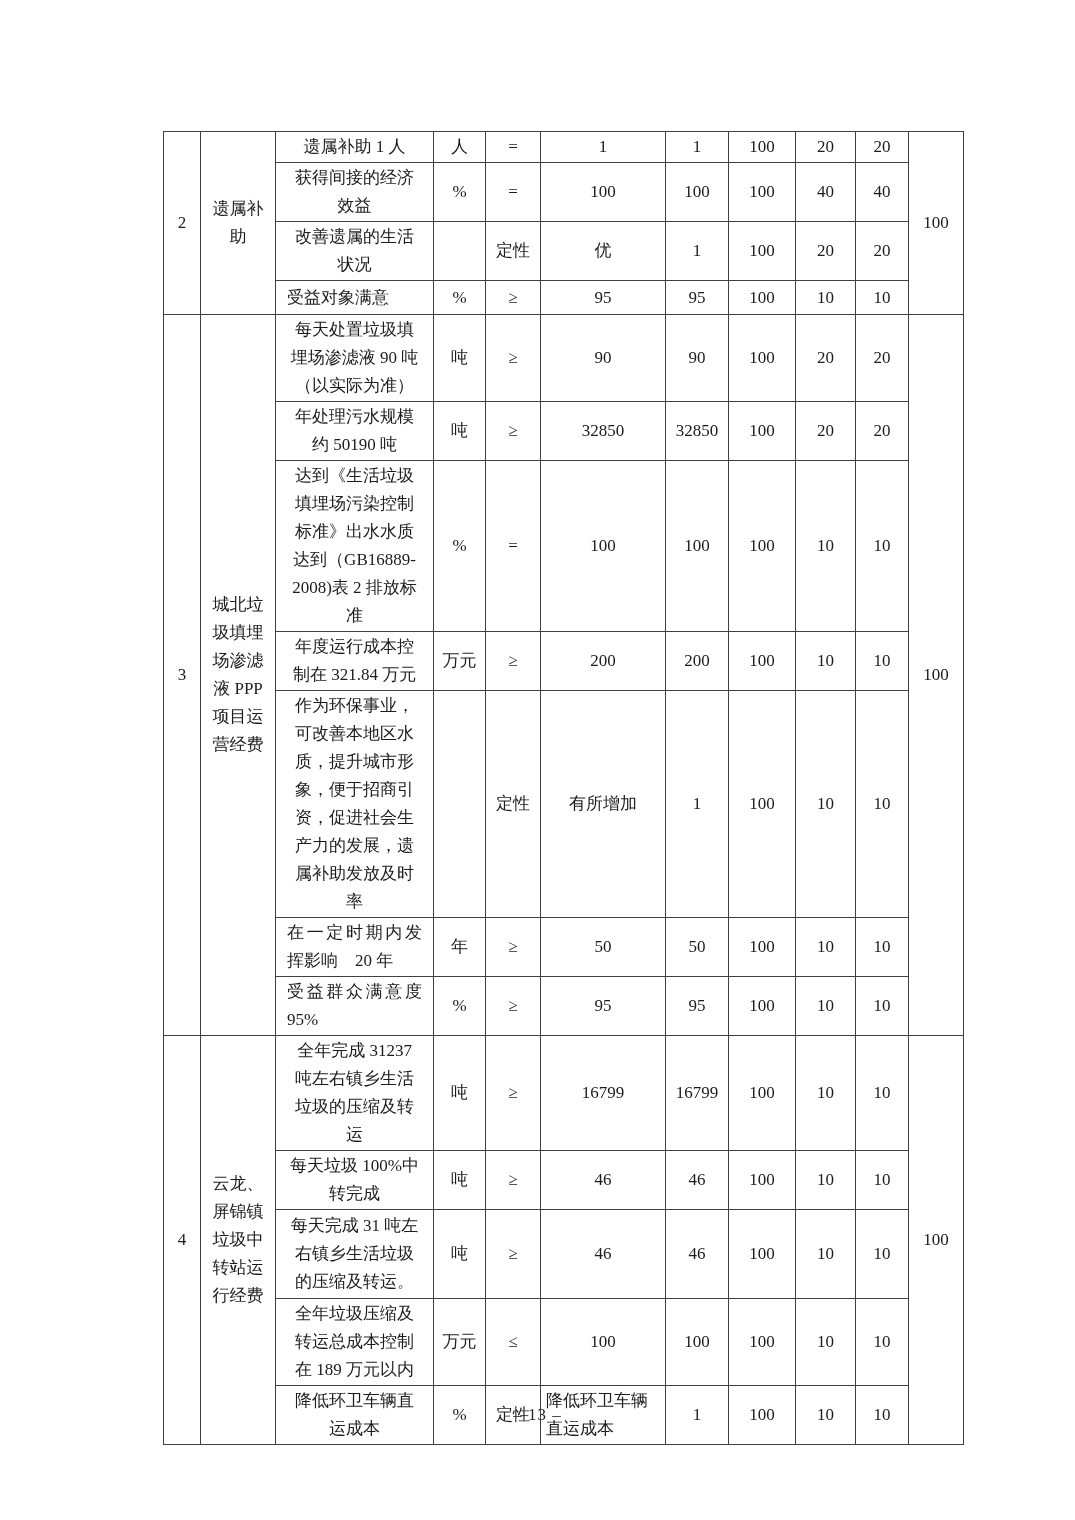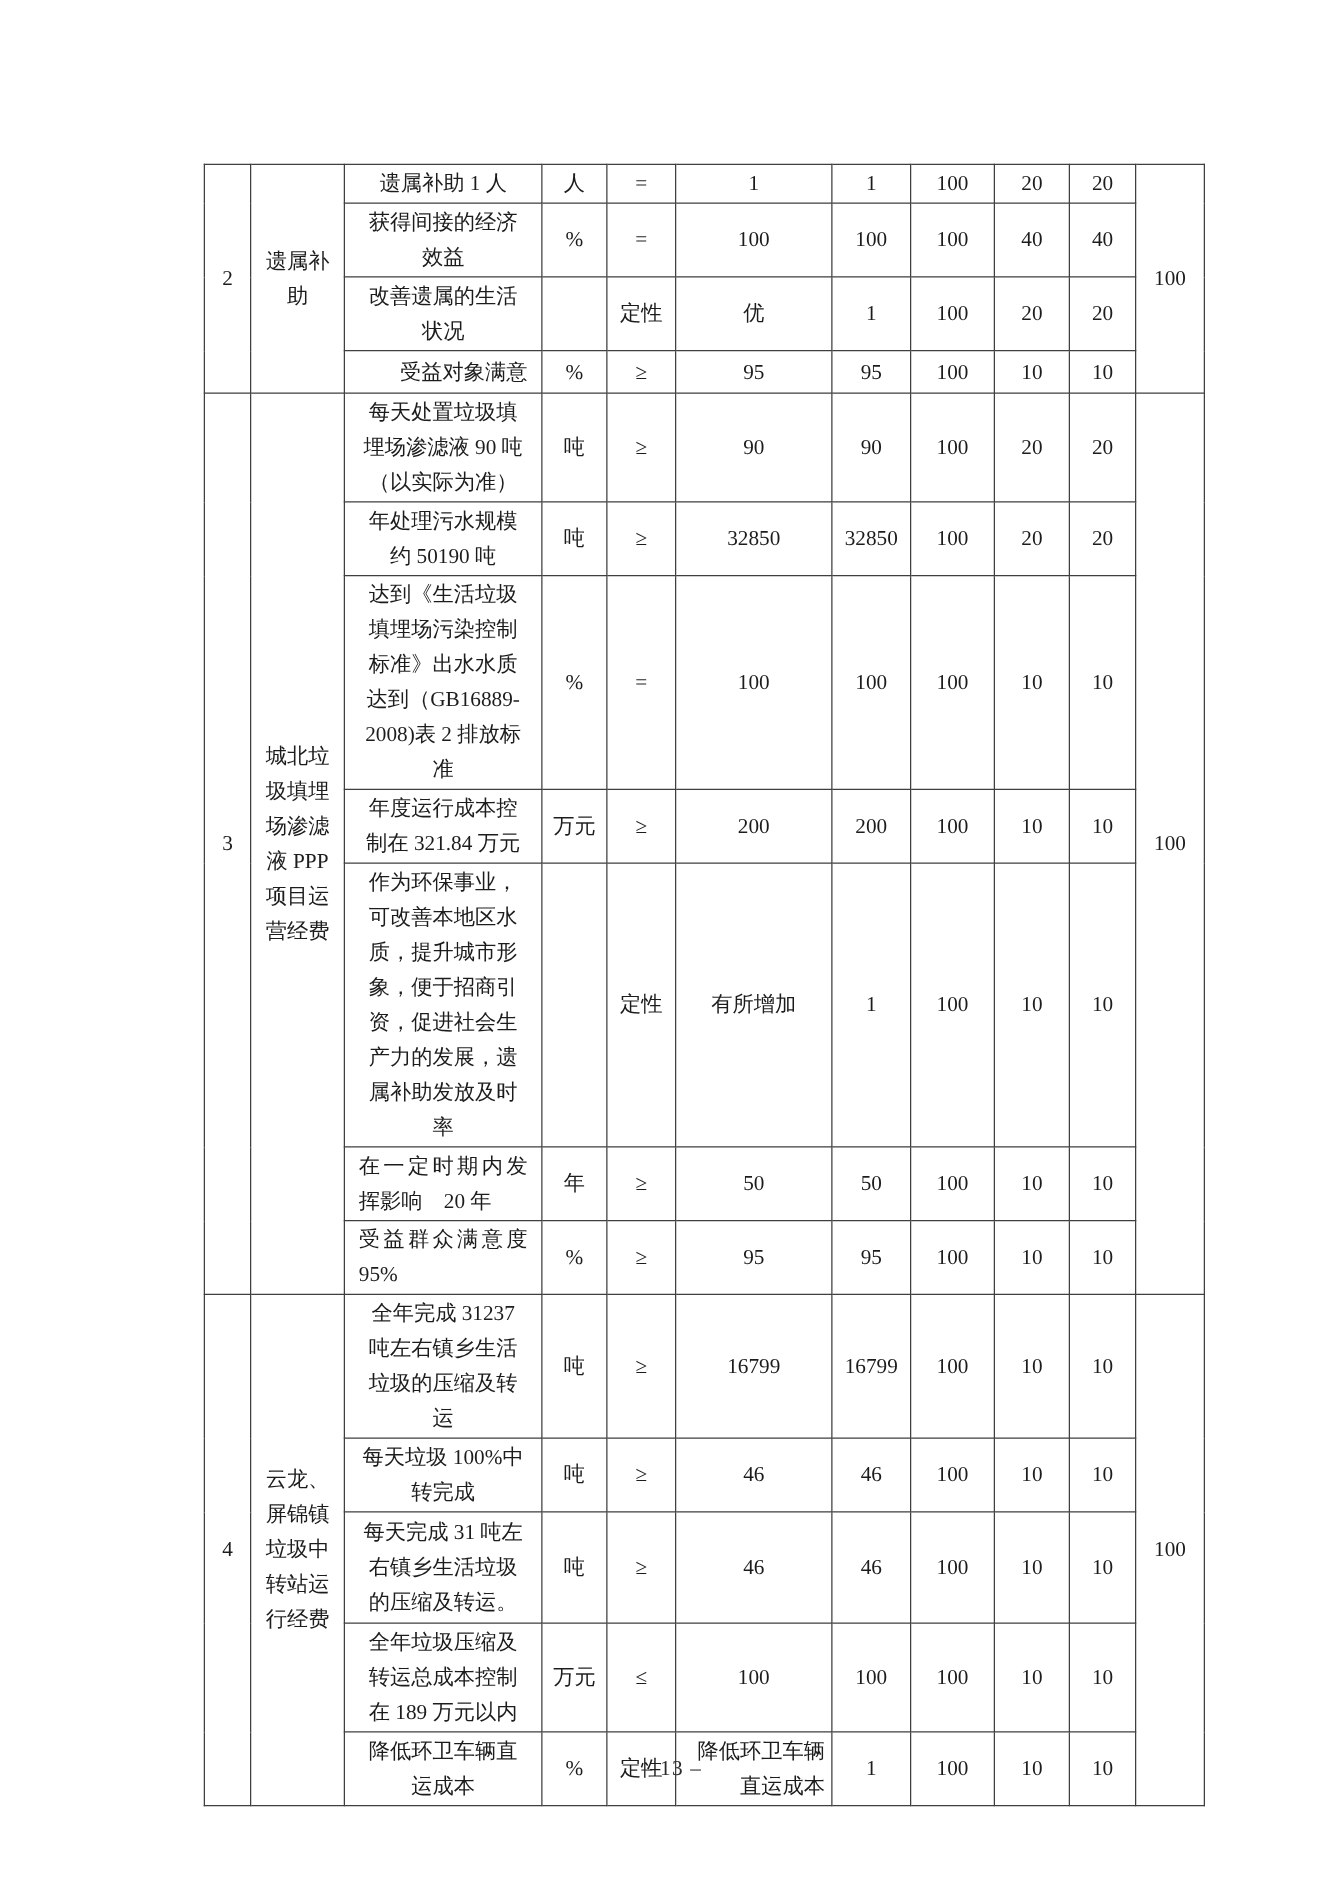--- a/index.html
+++ b/index.html
@@ -17,21 +17,21 @@
     border:1px solid #3f3f3f;
     vertical-align:middle;
     text-align:center;
     font-size:17px;
     line-height:28px;
     padding:1px 5px;
     overflow:hidden;
   }
   td.ind{padding:1px 11px;}
   td.cat{white-space:pre-line;padding:1px 3px;font-family:Liberation Serif, serif;}
-  td.al{text-align:right;}
+  td.al{text-align:left;}
   td.js{text-align:justify;text-align-last:auto;}
   .footer{
     position:absolute;left:0;top:1405px;width:1075px;
     text-align:center;font-size:17px;color:#2a2a2a;letter-spacing:1px;
   }
 </style>
 </head>
 <body>
 
 <table class="doc-table">

